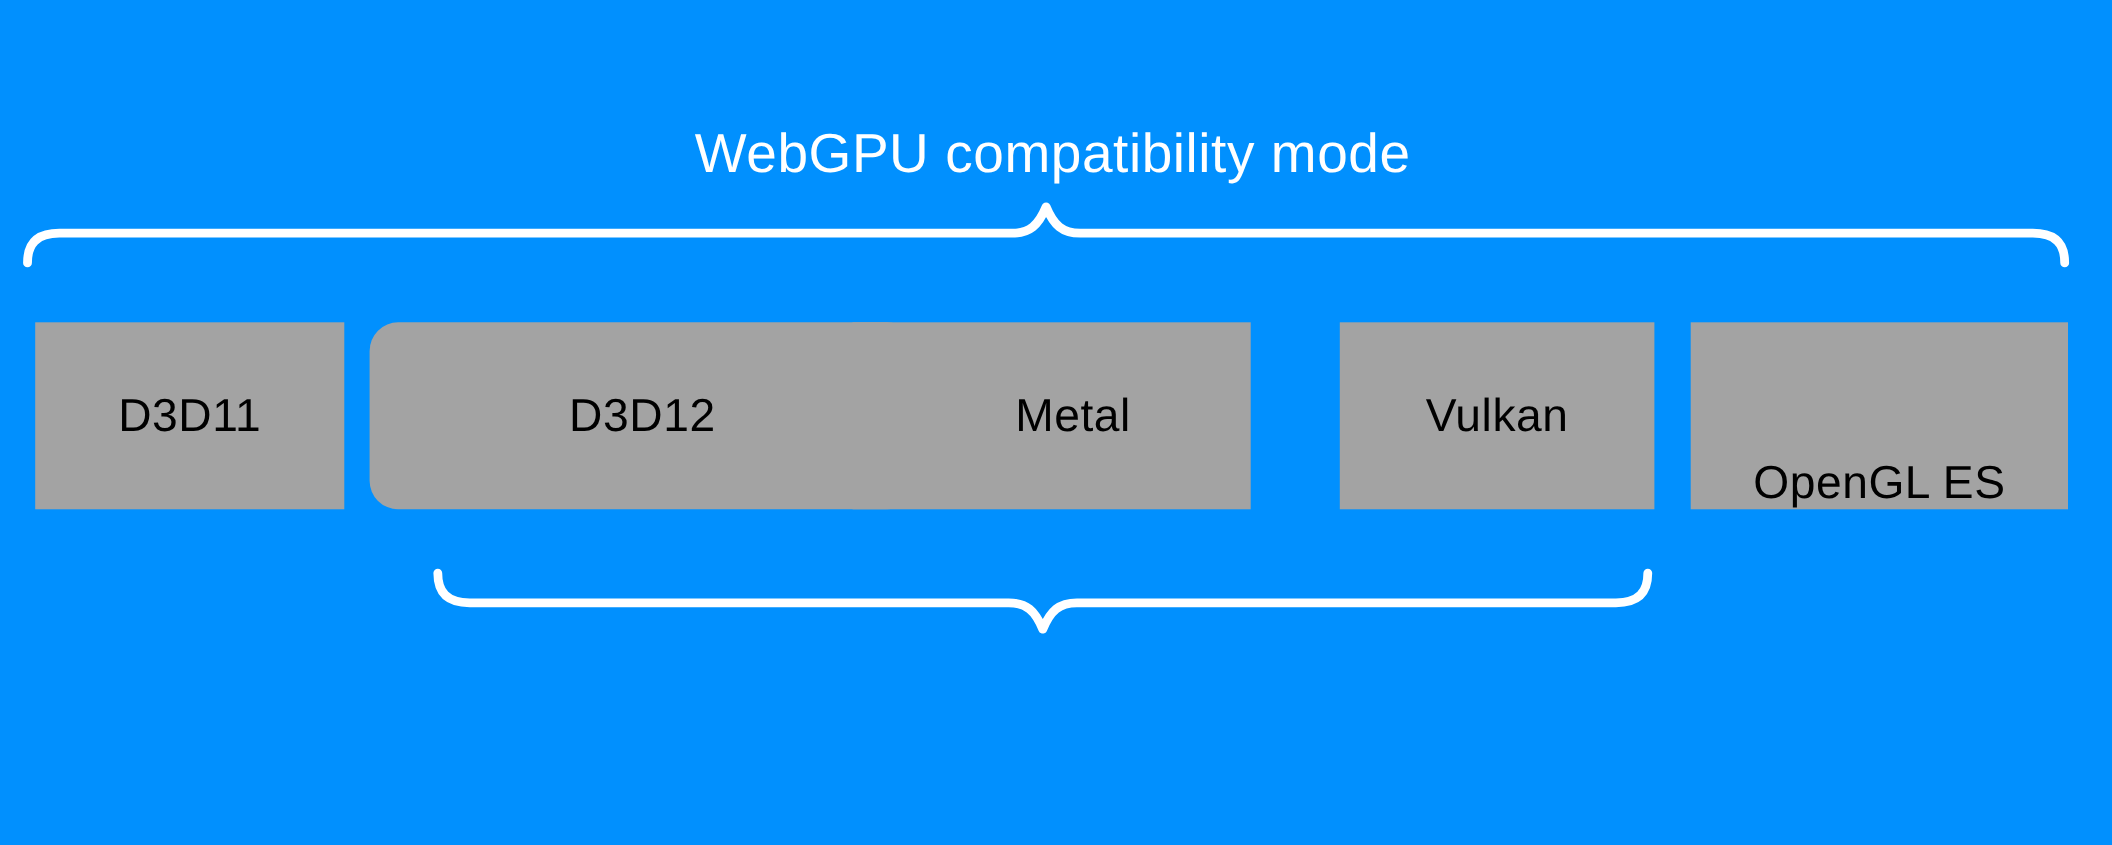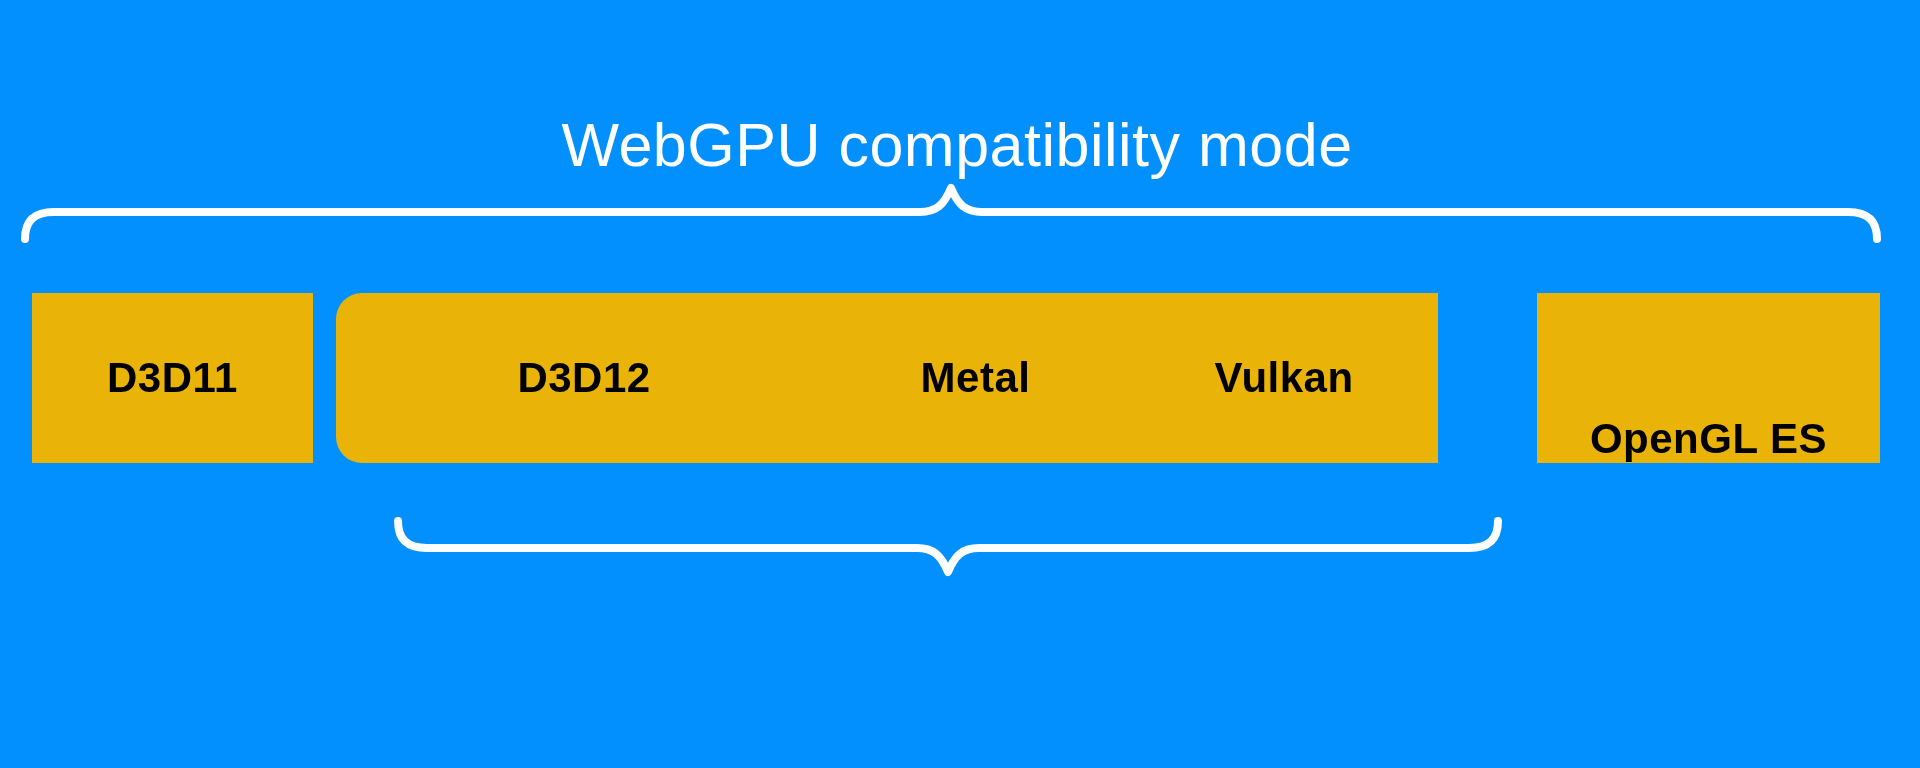--- a/index.html
+++ b/index.html
@@ -29,48 +29,47 @@
     stroke-width: 8;
     stroke-linecap: round;
     stroke-linejoin: round;
   }
   .top-label {
     position: absolute;
     left: 0;
     top: 112px;
     width: 1914px;
     text-align: center;
-    font-size: 61px;
+    font-size: 50px;
     line-height: 1.1;
     color: #ffffff;
     letter-spacing: 0.5px;
   }
   .bottom-label {
     position: absolute;
     left: 0;
     top: 582px;
     width: 1900px;
     text-align: center;
     font-size: 45px;
     line-height: 1.1;
     color: #ffffff;
     letter-spacing: 0.5px;
   }
   .api-box {
     position: absolute;
     top: 293px;
     height: 170px;
-    background: #eab308;
+    background: #a3a3a3;
     display: flex;
     align-items: center;
     justify-content: center;
     font-size: 42px;
     color: #000000;
     letter-spacing: 0.5px;
-    font-weight: bold;
   }
 </style>
 </head>
 <body>
 
 <div class="canvas" id="canvas-root" style="background: rgb(1, 144, 254);">
 
   <div class="top-label">WebGPU compatibility mode</div>
 
   <svg class="brace-svg" viewBox="0 0 1920 768">
@@ -95,21 +94,21 @@
   </div>
 
   <div class="api-box" style="left:336px; width:496px;border-radius:26px;">
     <span>D3D12</span>
   </div>
 
   <div class="api-box" style="left:775px; width:323px;padding-left:39px;">
     <span>Metal</span>
   </div>
 
-  <div class="api-box" style="left:1130px; width:308px;">
+  <div class="api-box" style="left:1218px; width:286px;">
     <span>Vulkan</span>
   </div>
 
   <div class="api-box" style="left:1537px; width:343px;align-items:flex-end;">
     <span>OpenGL ES</span>
   </div>
 
 
 </div>
 

